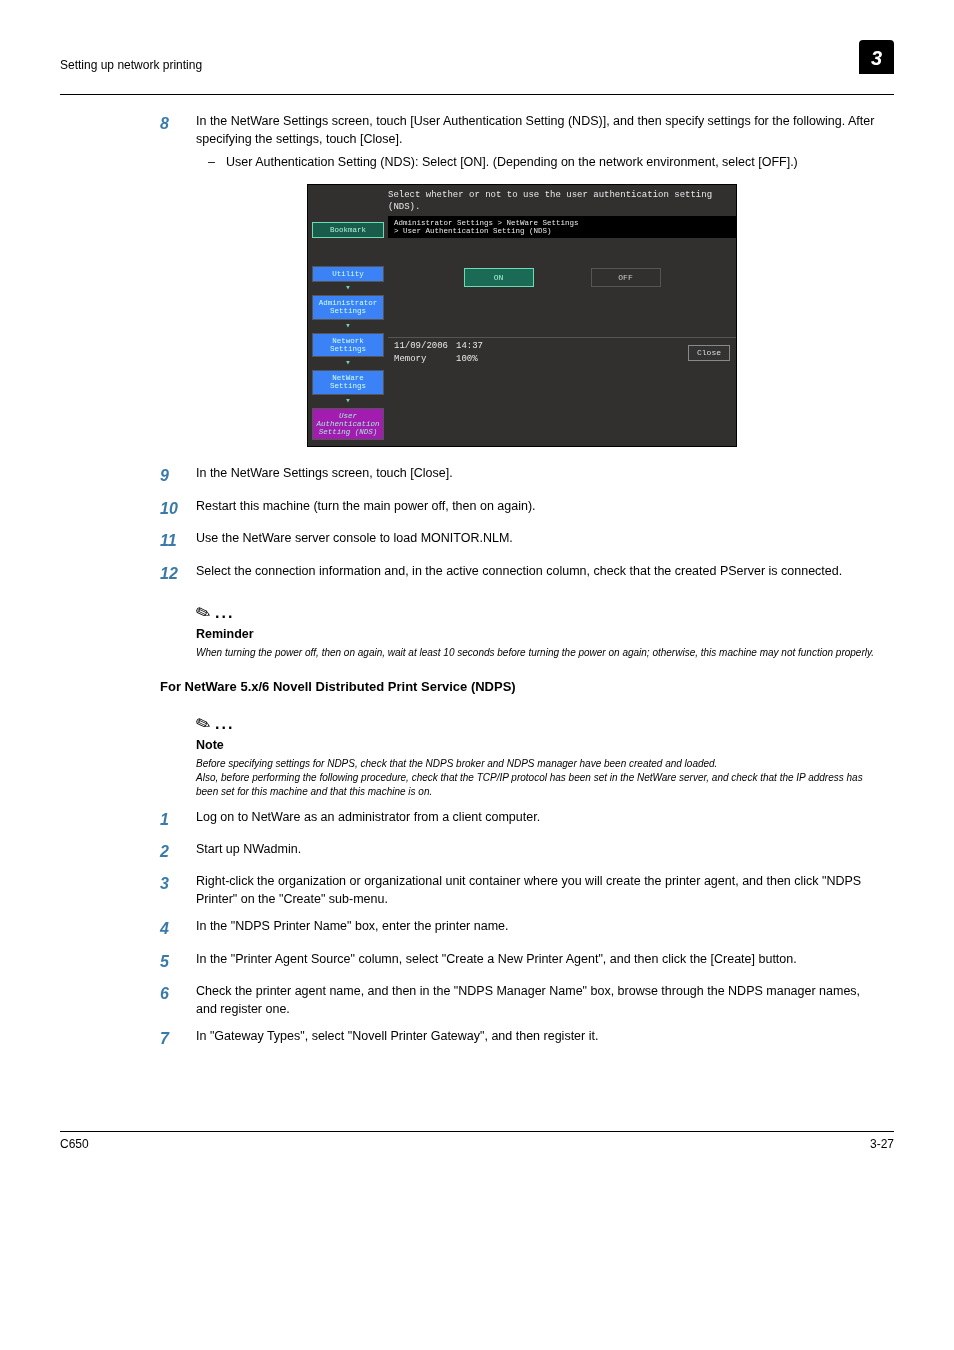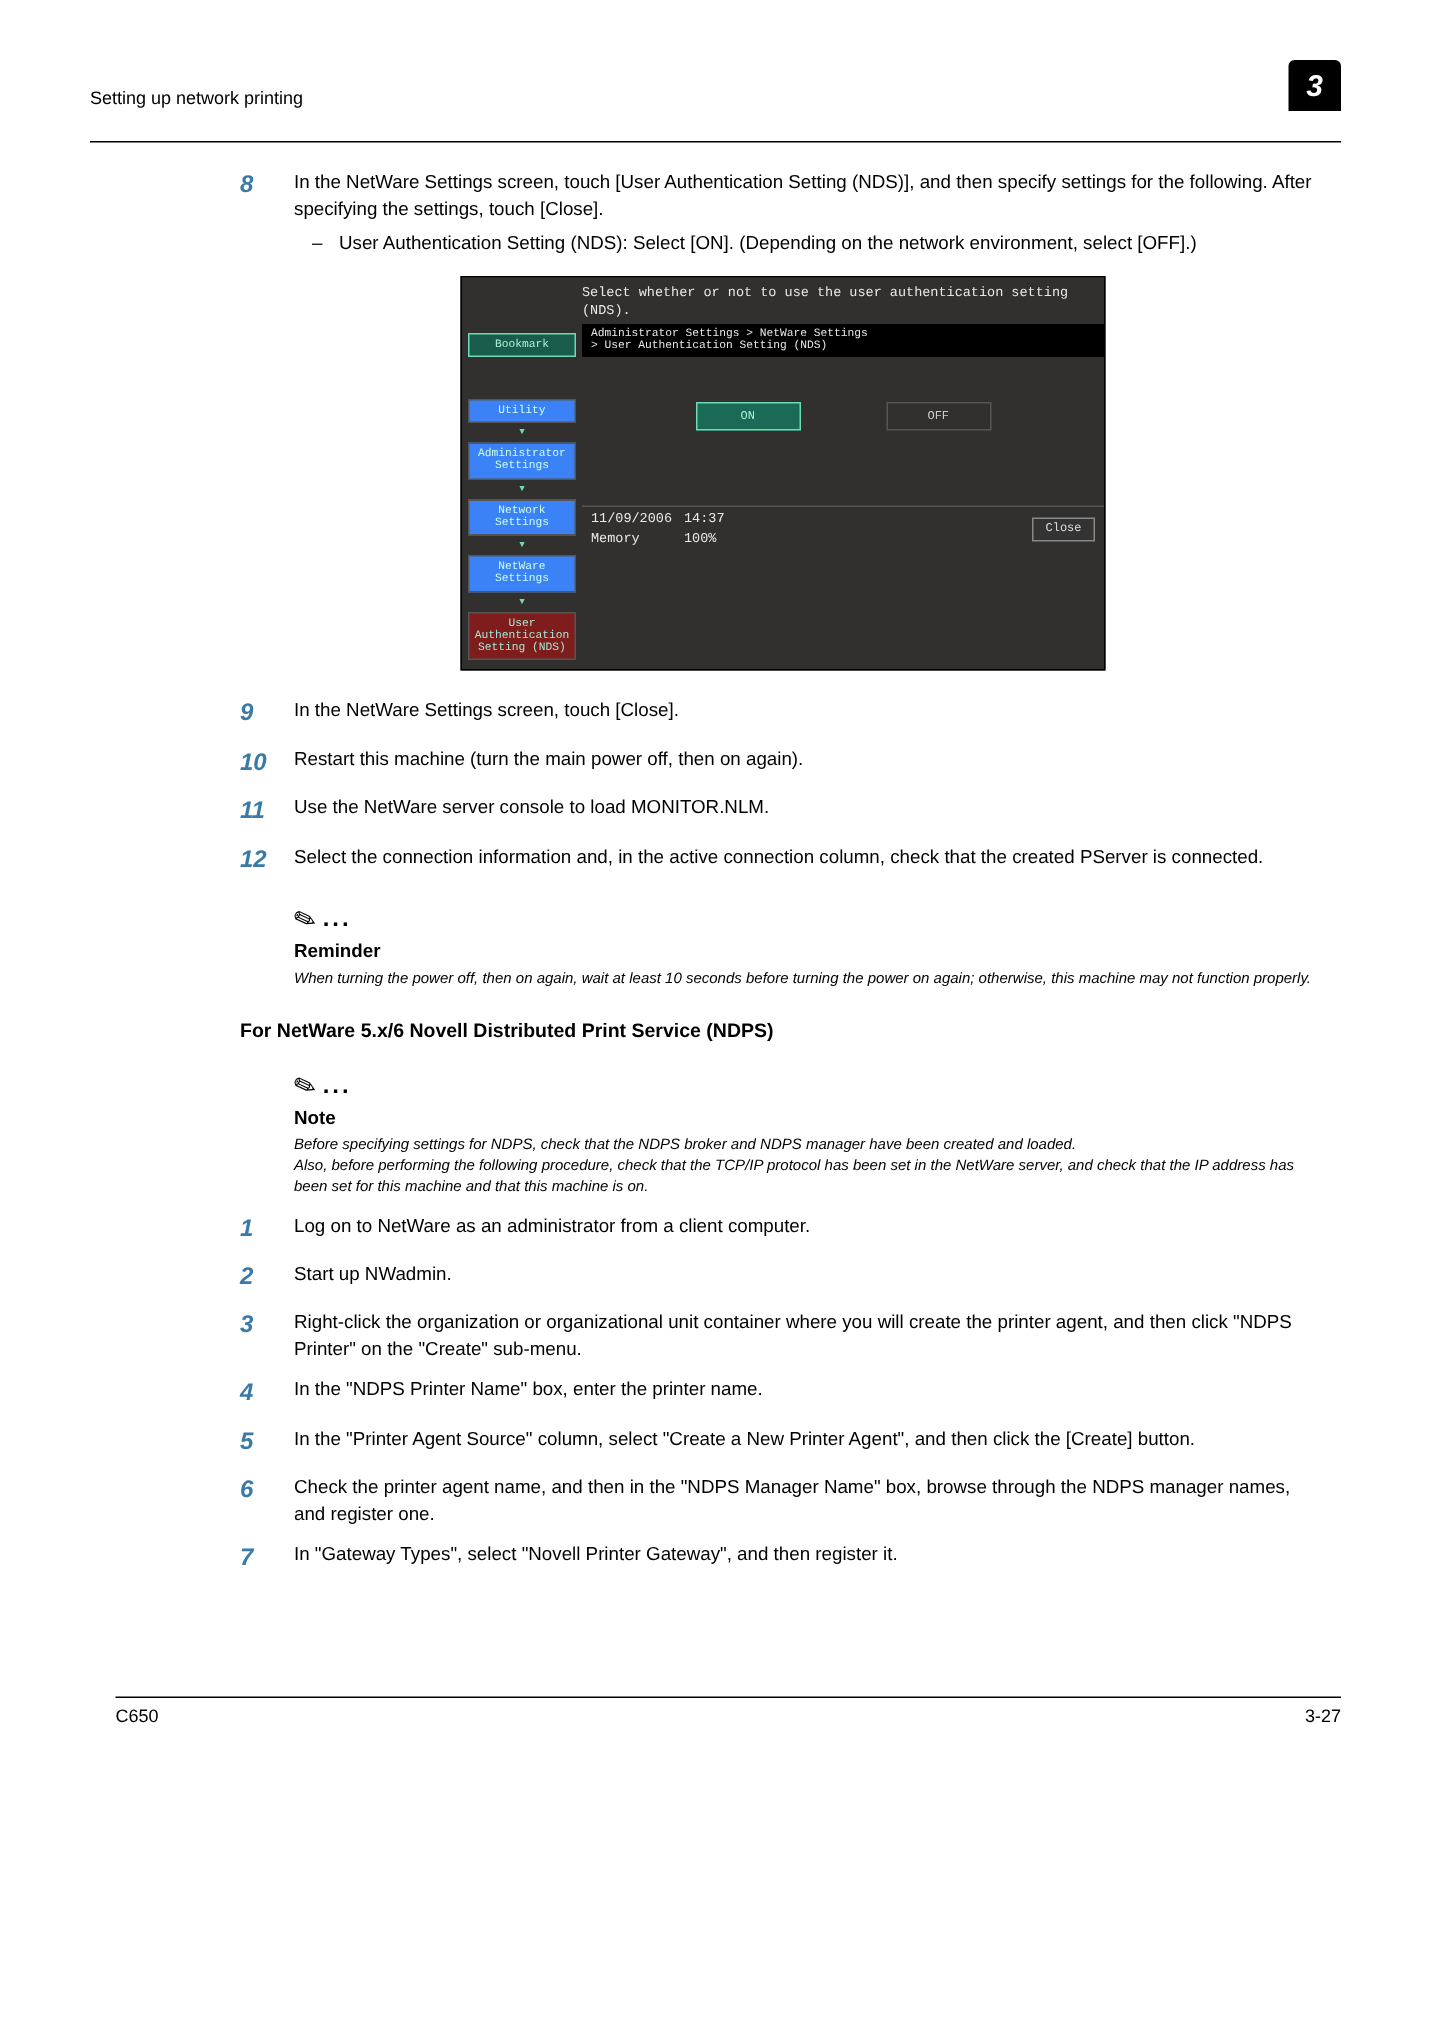--- a/index.html
+++ b/index.html
@@ -14,37 +14,37 @@
   .substep { display: flex; margin-top: 6px; padding-left: 12px; }
   .dash { width: 18px; flex-shrink: 0; }
   .screenshot-wrap { width: 430px; margin: 12px auto 18px auto; border-radius: 15px; }
   .screenshot { width: 430px; background: #322f2f; color: #e8e8e8; font-family: "Courier New", monospace; font-size: 9px; border: 1px solid #000; }
   .scr-top { padding: 4px 8px 2px 80px; background:#322f2f; }
   .scr-main { display: flex; }
   .scr-left { width: 80px; padding: 6px 4px; display:flex; flex-direction:column; gap:4px; background:#322f2f; }
   .scr-right { flex: 1; display:flex; flex-direction:column; }
   .pbtn { border:1px solid #555; padding:3px 2px; text-align:center; font-size:7.5px; color:#cfe; background:#3b82f6; line-height:1.1; }
   .pbtn.bookmark { background:#1a5c4c; border-color:#6adbb2; color:#a9f2d6;}
-  .pbtn.active { background:#7f1d1d; color:#a3e8d4; }
+  .pbtn.active { background:#a21caf; color:#a3e8d4;font-style:italic; }
   .arrow { text-align:center; color:#6adbb2; font-size:9px; line-height:1; margin:-2px 0;}
   .breadcrumb-bar { background:#000; padding:3px 6px; font-size:7.5px; line-height:1.1; }
   .onoff-row { display:flex; gap:57px; justify-content:center; padding:30px 0 50px 0;}
   .onoff { width:70px; text-align:center; padding:3px 0; font-size:8px; border:1px solid #555; color:#ccc;}
   .onoff.on { background:#1a6a55; color:#a9f2d6; border-color:#6adbb2;}
   .scr-footer { display:flex; justify-content:space-between; align-items:center; border-top:1px solid #555; padding:2px 6px;}
   .scr-footer-left { display:flex; gap:8px; }
   .close-btn { background:#333; border:1px solid #888; color:#ddd; padding:1px 8px; font-size:8px;}
   .note-block { margin: 16px 0 10px 0; padding-left: 36px;}
   .note-icon { font-size:18px; transform: rotate(-20deg); display:inline-block; margin-right:4px; vertical-align:middle;}
   .note-dots { font-weight:bold; letter-spacing:2px; font-size:16px; vertical-align:middle;}
   .note-title { font-weight:bold; font-size:12.5px; margin-top:0;}
   .note-body { font-style: italic; font-size:10px; margin-top:2px;}
   .note-body + .note-body { margin-top:0; }
   .subhead { font-weight:bold; font-size:13px; margin: 18px 0 6px 0; }
-  .footer-row { display:flex; justify-content:space-between; border-top:1px solid #000; margin-top:80px; padding-top:4px; font-size:12px;margin-left:17px;}
+  .footer-row { display:flex; justify-content:space-between; border-top:1px solid #000; margin-top:80px; padding-top:4px; font-size:12px;}
 </style>
 </head>
 <body>
 
 <div class="header-row">
   <span class="header-left">Setting up network printing</span>
   <span class="chapter-tab">3</span>
 </div>
 
 <div class="content">

